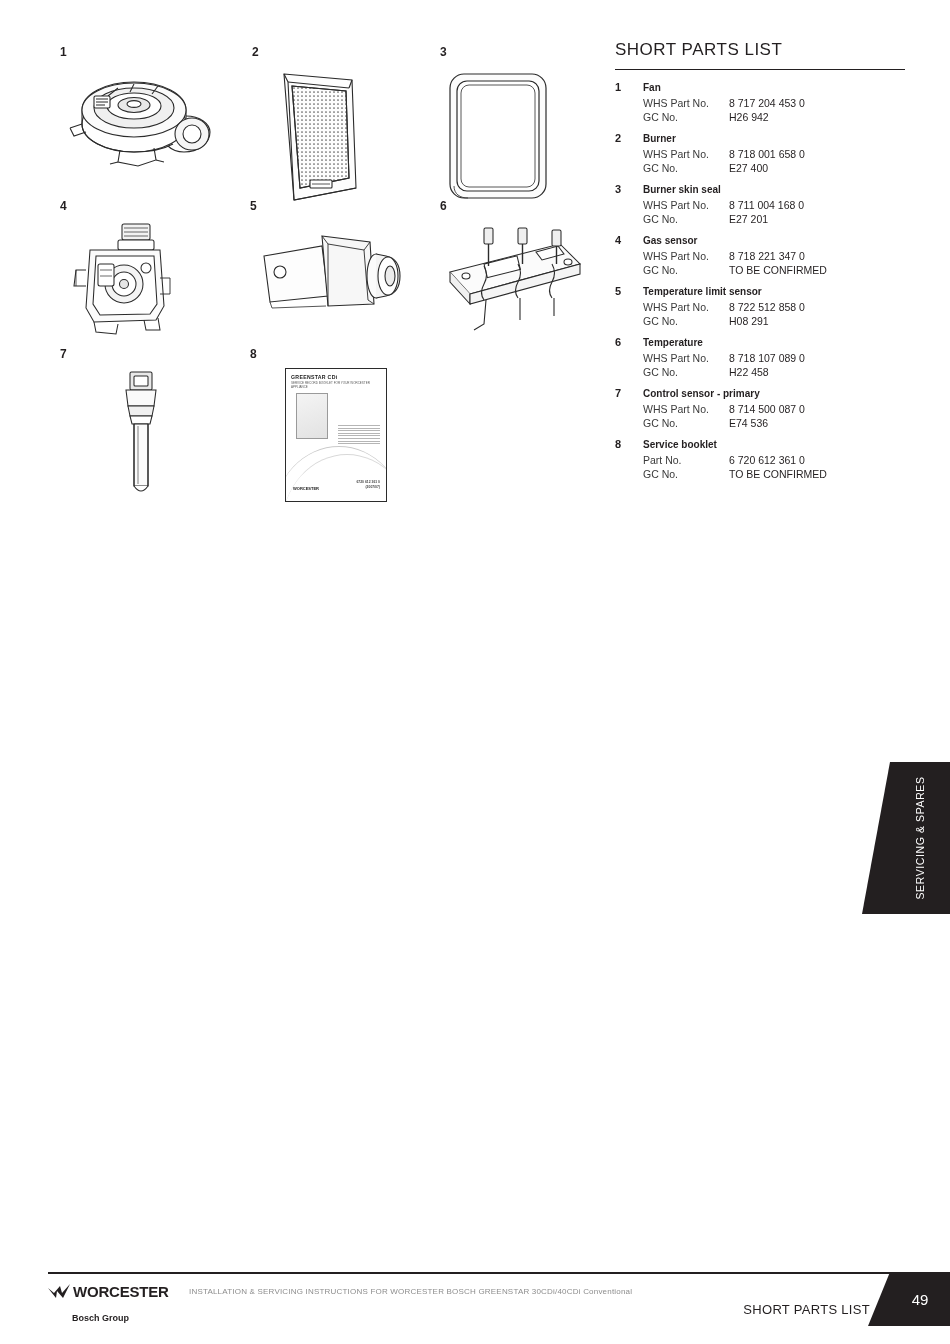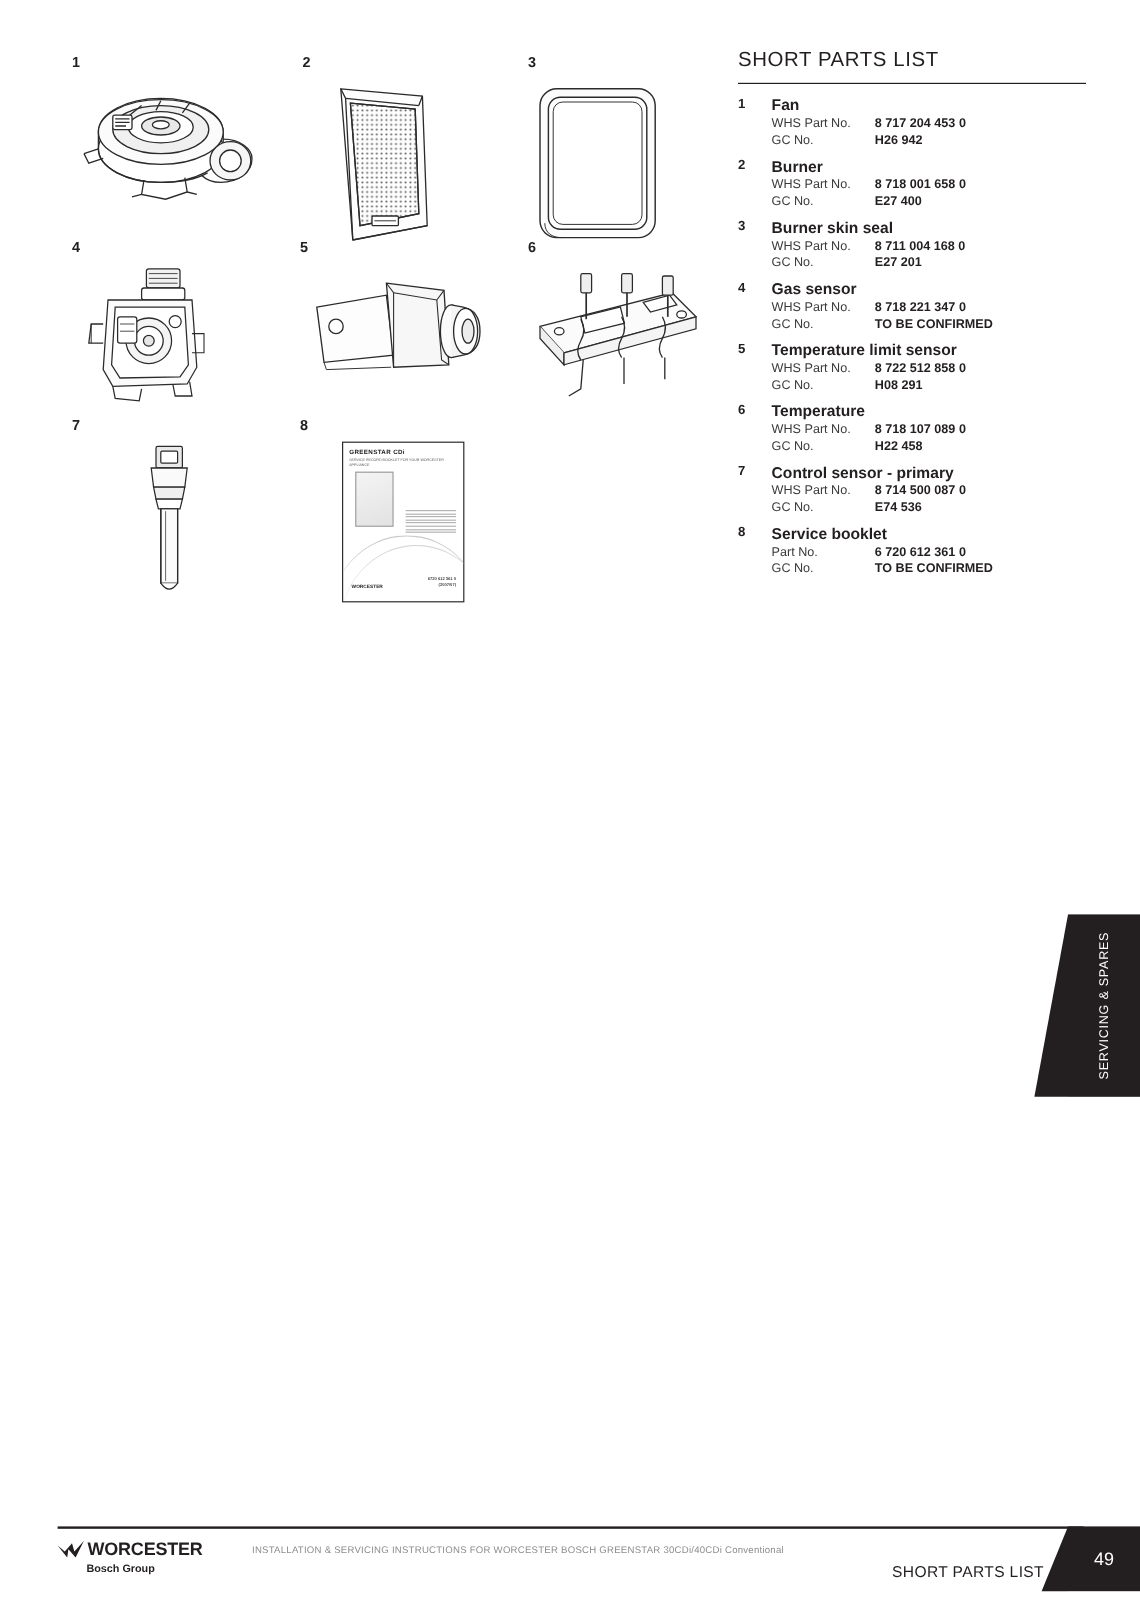--- a/index.html
+++ b/index.html
@@ -62,37 +62,37 @@
     margin-bottom: 8px;
   }
   .pl-idx {
     position: absolute;
     left: 0;
     top: 0;
     font-size: 11px;
     font-weight: bold;
   }
   .pl-title {
-    font-size: 13px;
+    font-size: 10px;
     font-weight: bold;
     line-height: 14px;
     margin-bottom: 1px;
   }
   .pl-row {
     display: flex;
     font-size: 10.5px;
     line-height: 14px;
     color: #3a3a3a;
   }
   .pl-row .lbl {
     width: 86px;
     flex: none;
   }
   .pl-row .val {
-    font-weight: bold;
+    font-weight: normal;
     color: #231f20;
     white-space: nowrap;
   }
 
   
   .side-tab {
     position: absolute;
     right: 0;
     top: 762px;
     width: 60px;
@@ -163,26 +163,26 @@
     font-weight: bold;
     letter-spacing: -0.2px;
     color: #231f20;
     line-height: 16px;
     white-space: nowrap;
   }
   .brand-sub {
     font-size: 9px;
     font-weight: bold;
     color: #231f20;
-    margin-top: 2px;
+    margin-top: 13px;
     margin-left: 24px;
   }
   .foot-text {
     position: absolute;
-    left: 210px;
+    left: 189px;
     top: 14px;
     width: 520px;
     font-size: 8px;
     line-height: 12px;
     color: #8d8d8d;
     letter-spacing: 0.2px;
   }
   .foot-right {
     position: absolute;
     right: 80px;

